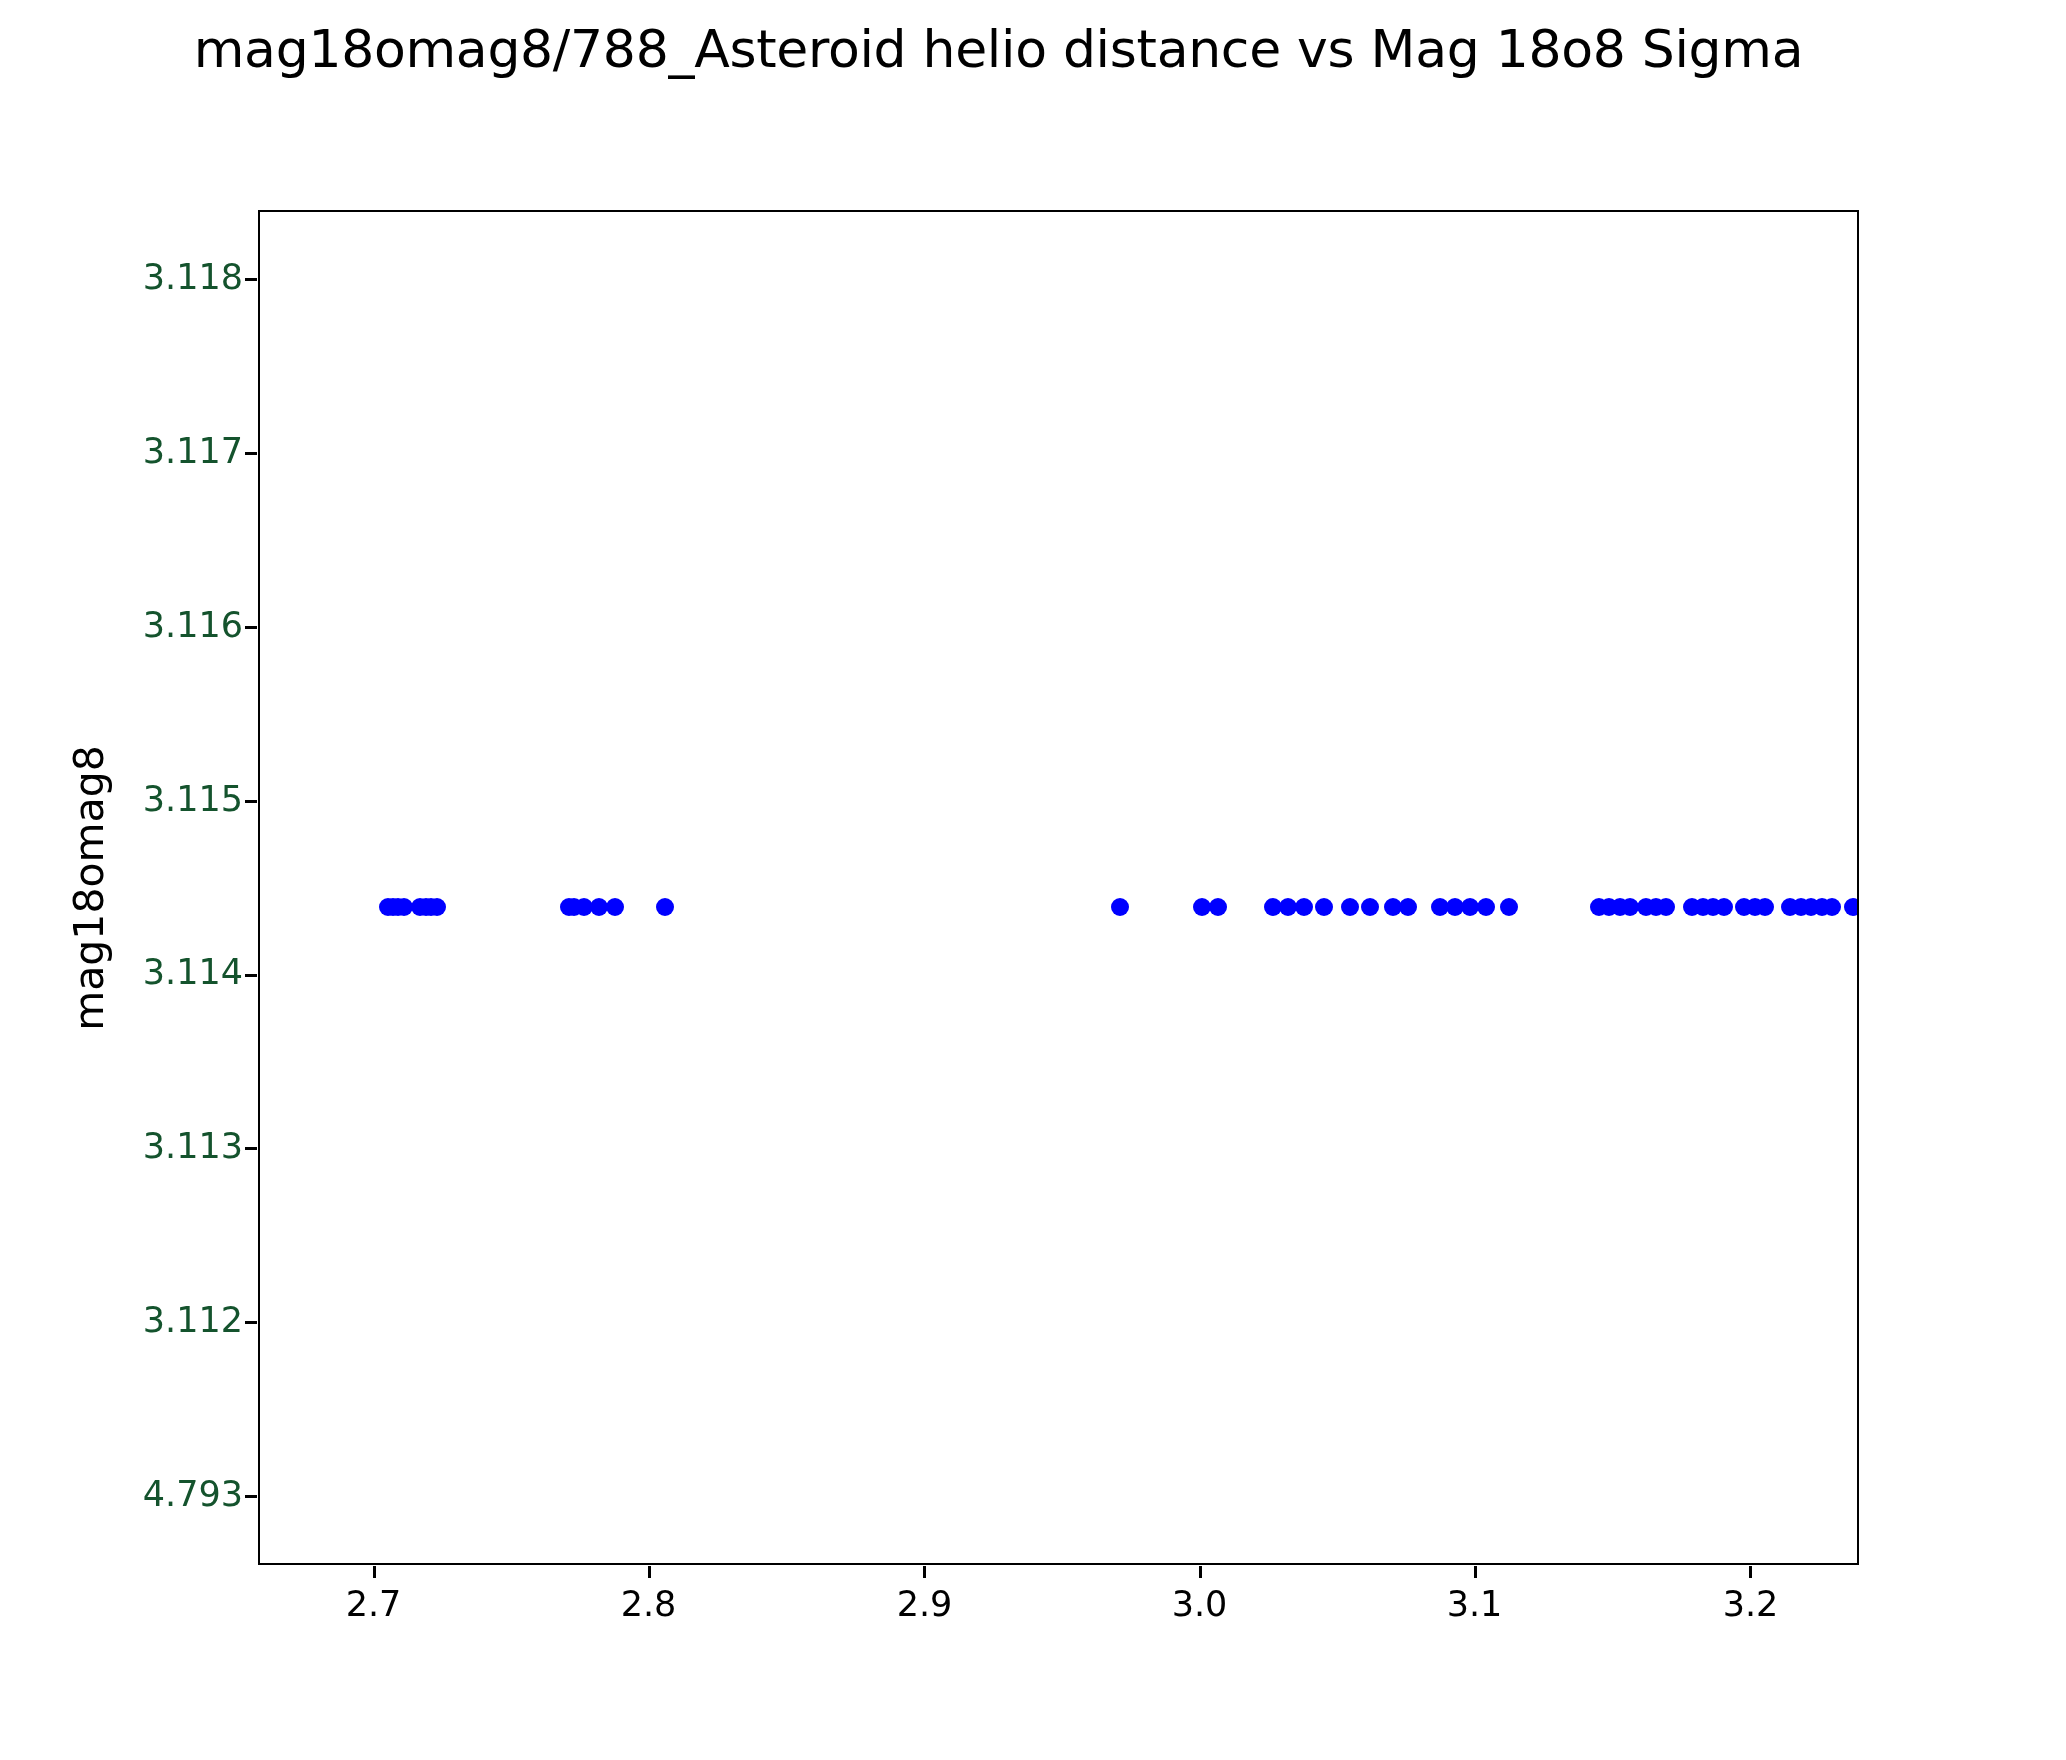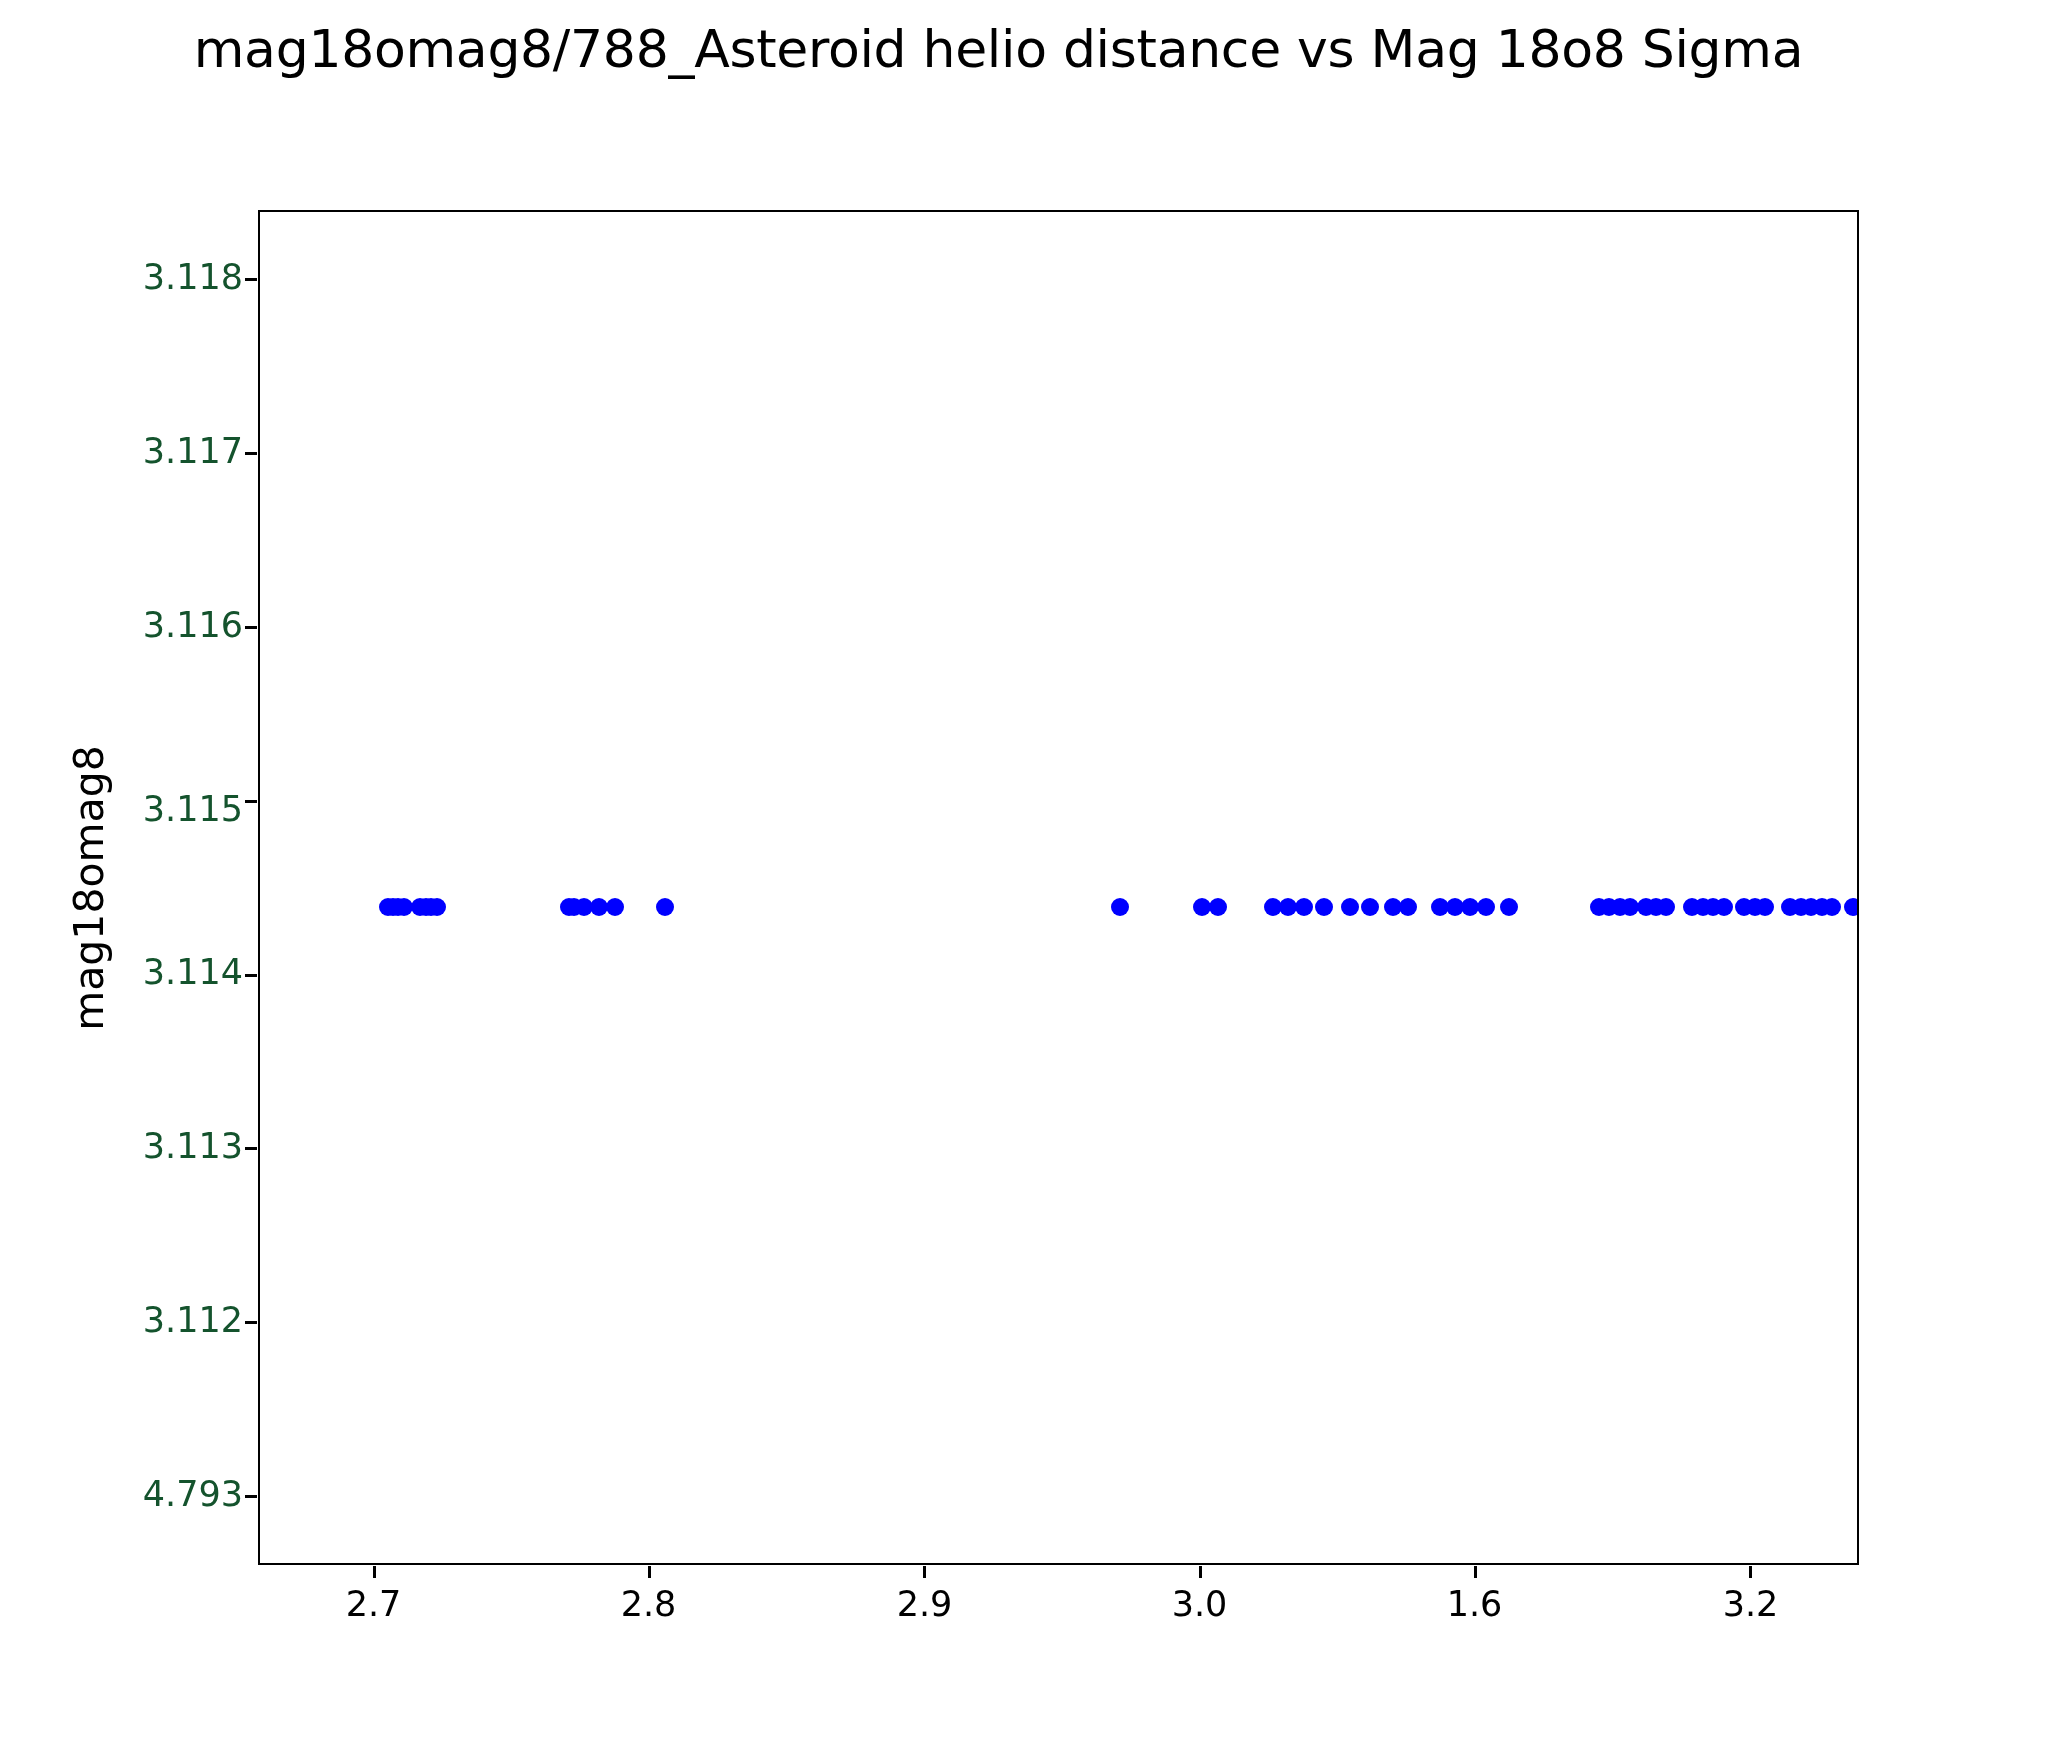--- a/index.html
+++ b/index.html
@@ -152,39 +152,39 @@
   <div id="y-tick-layer">
       <div class="y-tick-mark" style="top: 1495px;"></div>
       <div class="y-tick-label" style="top: 1474px;">4.793</div>
       <div class="y-tick-mark" style="top: 1321px;"></div>
       <div class="y-tick-label" style="top: 1300px;">3.112</div>
       <div class="y-tick-mark" style="top: 1147px;"></div>
       <div class="y-tick-label" style="top: 1126px;">3.113</div>
       <div class="y-tick-mark" style="top: 974px;"></div>
       <div class="y-tick-label" style="top: 952px;">3.114</div>
       <div class="y-tick-mark" style="top: 800px;"></div>
-      <div class="y-tick-label" style="top: 779px; margin-top: 10px;">3.115</div>
+      <div class="y-tick-label" style="top: 779px;">3.115</div>
       <div class="y-tick-mark" style="top: 626px;"></div>
       <div class="y-tick-label" style="top: 605px;">3.116</div>
       <div class="y-tick-mark" style="top: 452px;"></div>
       <div class="y-tick-label" style="top: 431px;">3.117</div>
       <div class="y-tick-mark" style="top: 278px;"></div>
       <div class="y-tick-label" style="top: 257px;">3.118</div>
     </div>
   <div id="x-tick-layer">
       <div class="x-tick-mark" style="left: 373px;"></div>
       <div class="x-tick-label" style="left: 374px;">2.7</div>
       <div class="x-tick-mark" style="left: 648px;"></div>
       <div class="x-tick-label" style="left: 649px;">2.8</div>
       <div class="x-tick-mark" style="left: 923px;"></div>
       <div class="x-tick-label" style="left: 925px;">2.9</div>
       <div class="x-tick-mark" style="left: 1199px;"></div>
       <div class="x-tick-label" style="left: 1200px;">3.0</div>
       <div class="x-tick-mark" style="left: 1474px;"></div>
-      <div class="x-tick-label" style="left: 1475px;">1.6</div>
+      <div class="x-tick-label" style="left: 1475px;">3.1</div>
       <div class="x-tick-mark" style="left: 1749px;"></div>
       <div class="x-tick-label" style="left: 1751px;">3.2</div>
     </div>
 
   <div id="plot-area">
     <div id="points-layer">
         <div class="data-point" style="left: 128px; top: 695px; background: rgb(0, 0, 255);"></div>
         <div class="data-point" style="left: 133px; top: 695px; background: rgb(0, 0, 255);"></div>
         <div class="data-point" style="left: 138px; top: 695px; background: rgb(0, 0, 255);"></div>
         <div class="data-point" style="left: 144px; top: 695px; background: rgb(0, 0, 255);"></div>

